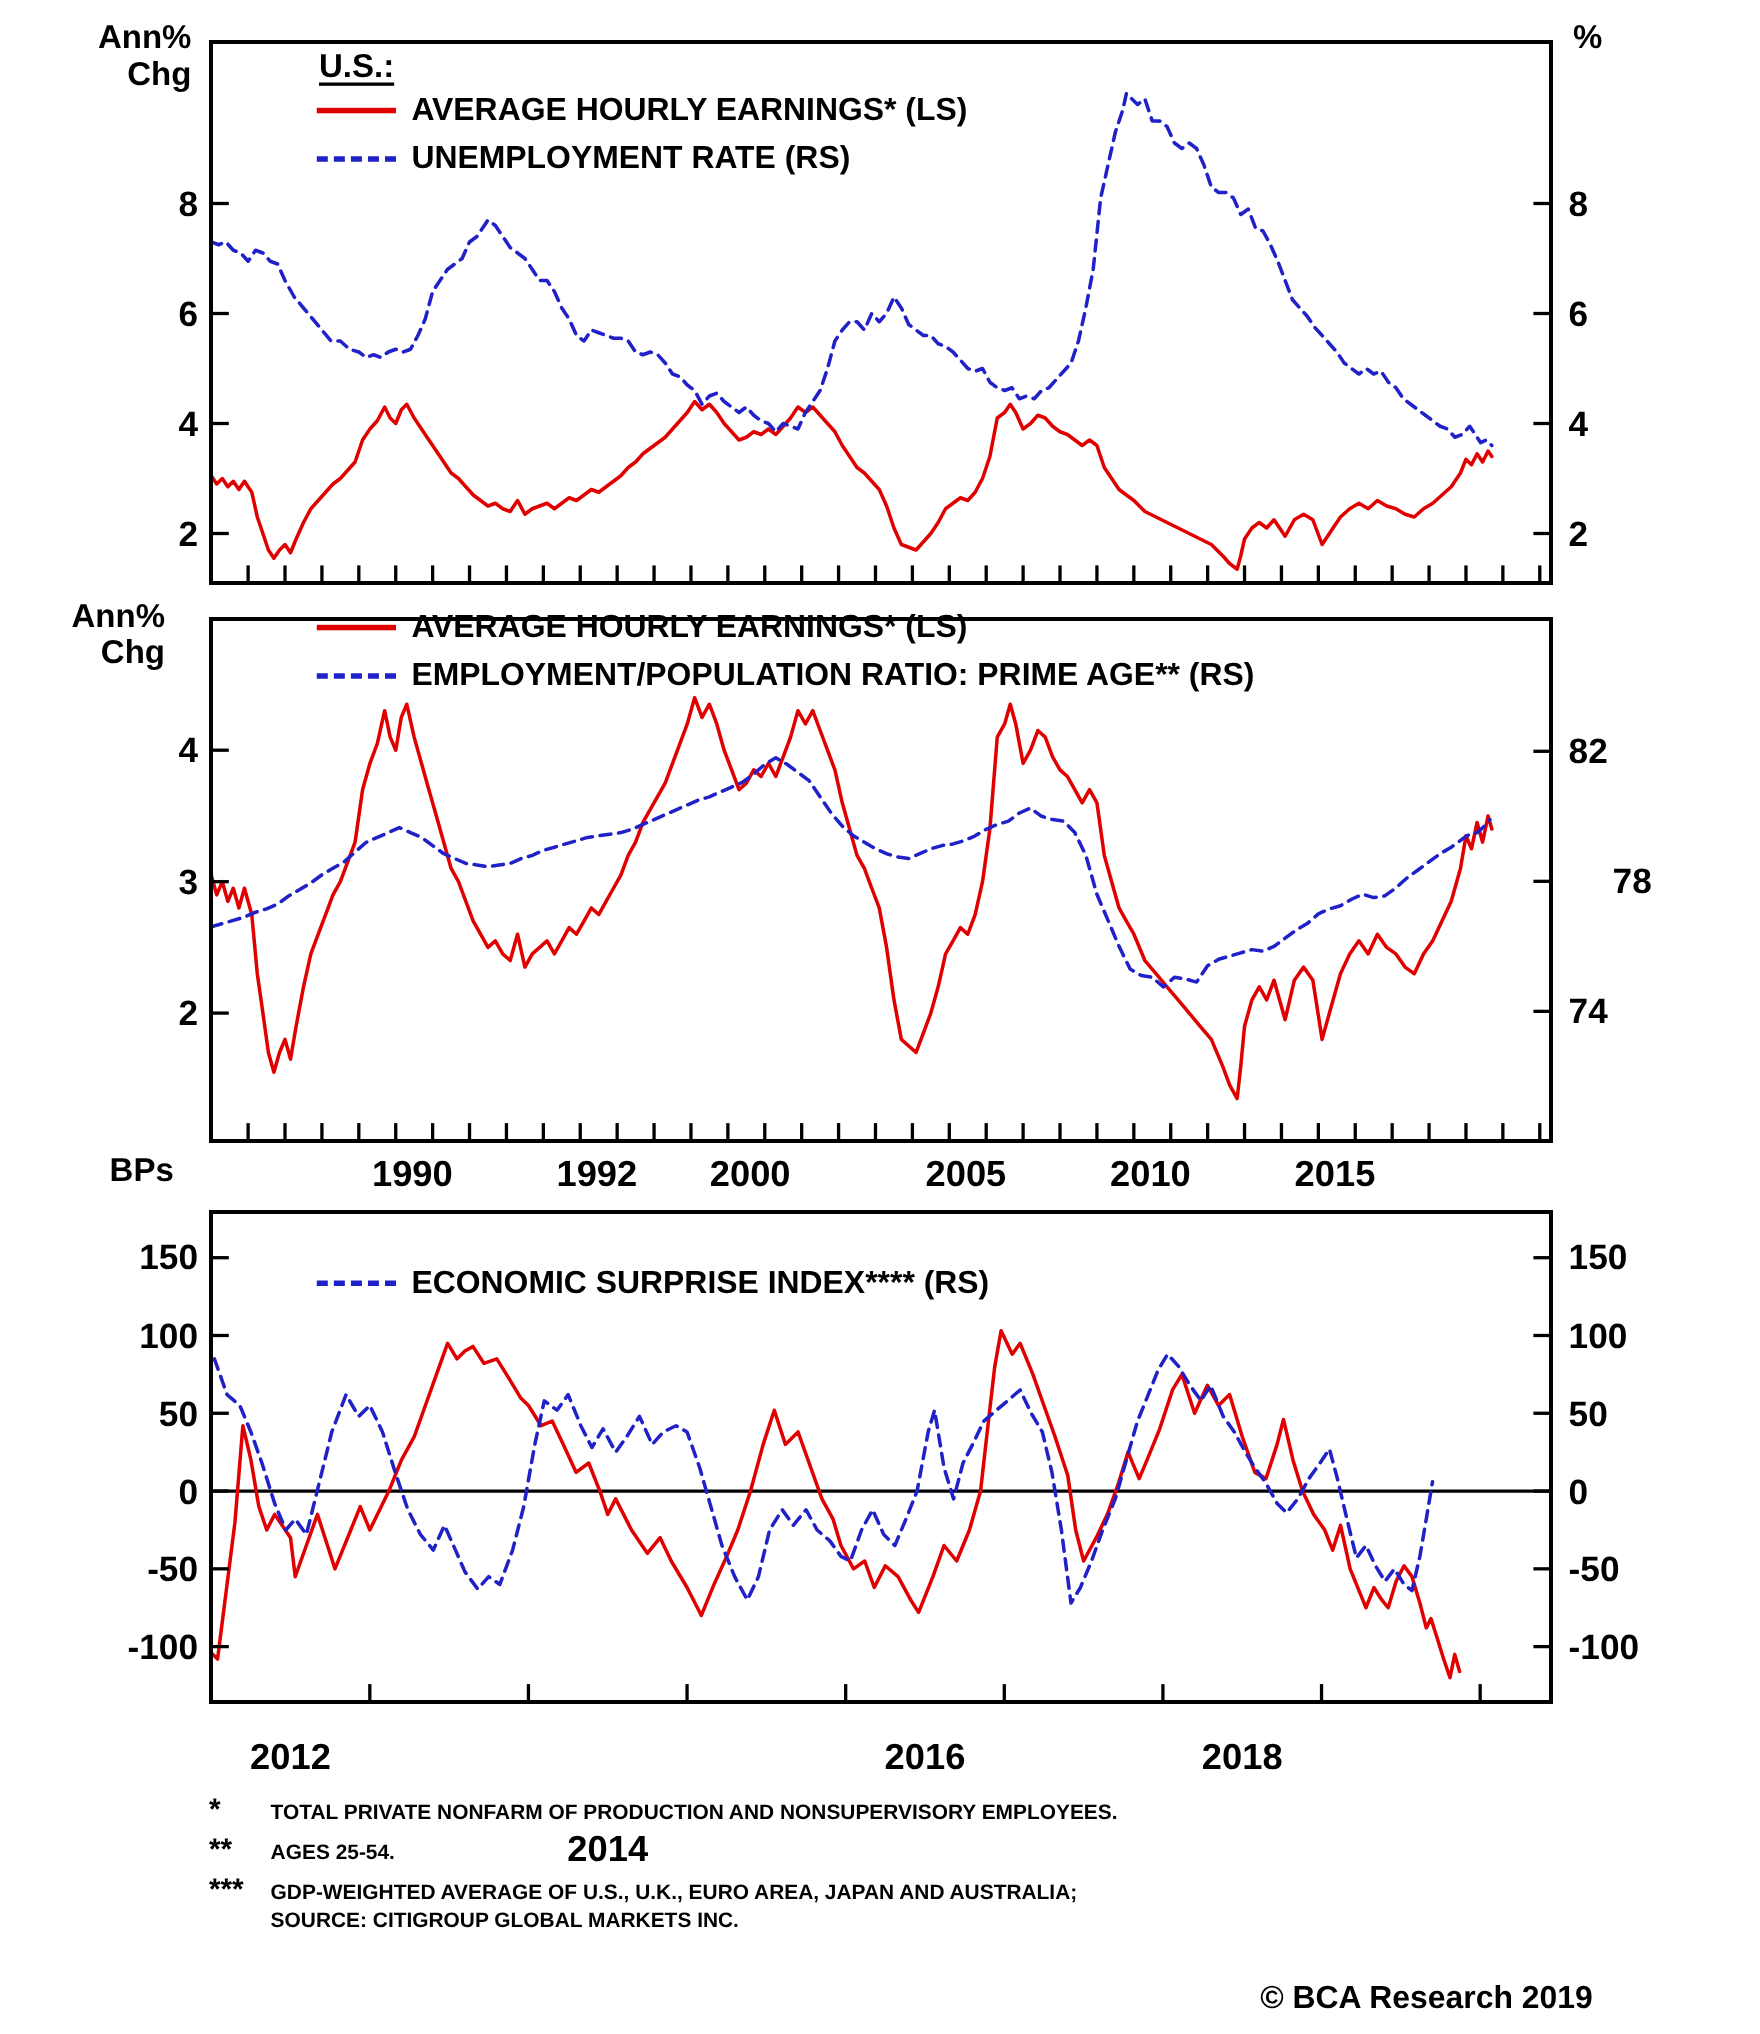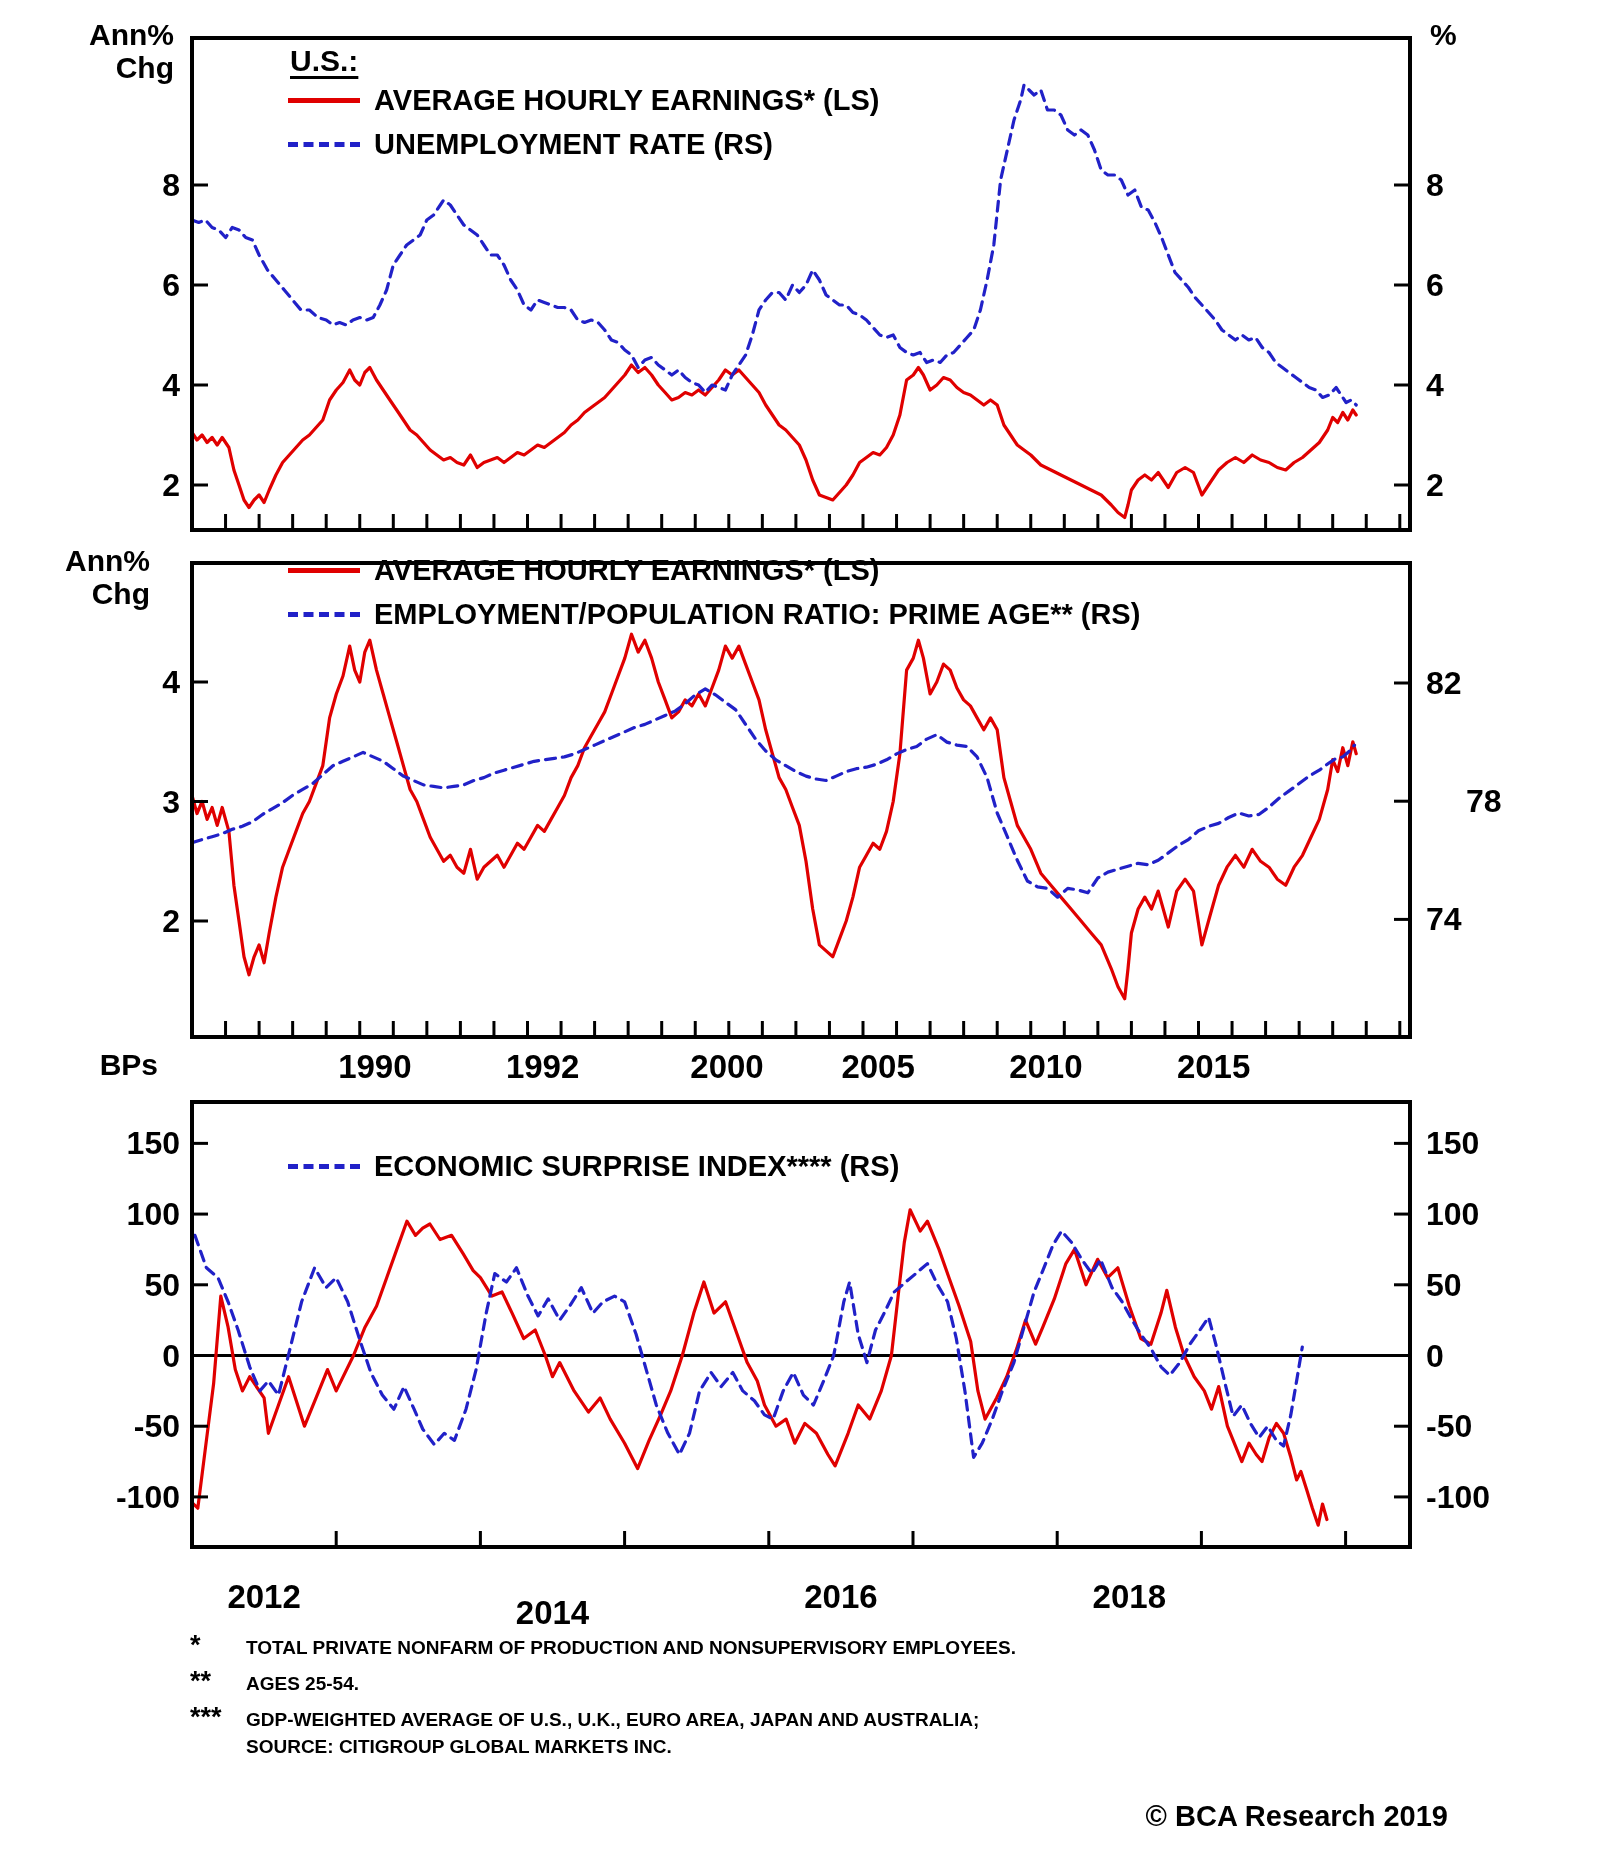--- a/index.html
+++ b/index.html
@@ -217,34 +217,34 @@
       <div class="abs tick-label tick-right" style="left:1426px; top:364px;">4</div>
       <div class="abs tick-label tick-right" style="left:1426px; top:464px;">2</div>
       <div class="abs tick-label tick-left" style="left:70px; top:661px;">4</div>
       <div class="abs tick-label tick-left" style="left:70px; top:780.5px;">3</div>
       <div class="abs tick-label tick-left" style="left:70px; top:900px;">2</div>
       <div class="abs tick-label tick-right" style="left:1426px; top:662px;">82</div>
       <div class="abs tick-label tick-right" style="left:1426px; top:780.2px;margin-left:40px;">78</div>
       <div class="abs tick-label tick-right" style="left:1426px; top:898.4px;">74</div>
       <div class="abs year-label" style="left:294.8475000000015px; top:1048px;">1990</div>
       <div class="abs year-label" style="left:462.59750000000145px; top:1048px;">1992</div>
-      <div class="abs year-label" style="left:647px; top:1048px;">2000</div>
+      <div class="abs year-label" style="left:602px; top:1048px;">2000</div>
       <div class="abs year-label" style="left:798.0975000000014px; top:1048px;">2005</div>
       <div class="abs year-label" style="left:965.8475000000014px; top:1048px;">2010</div>
       <div class="abs year-label" style="left:1133.5975000000014px; top:1048px;">2015</div>
       <div class="abs tick-label tick-left" style="left:70px; top:1122.37px;">150</div>
       <div class="abs tick-label tick-left" style="left:70px; top:1193.08px;">100</div>
       <div class="abs tick-label tick-left" style="left:70px; top:1263.79px;">50</div>
       <div class="abs tick-label tick-left" style="left:70px; top:1334.5px;">0</div>
       <div class="abs tick-label tick-left" style="left:70px; top:1405.21px;">-50</div>
       <div class="abs tick-label tick-left" style="left:70px; top:1475.92px;">-100</div>
       <div class="abs tick-label tick-right" style="left:1426px; top:1122.37px;">150</div>
       <div class="abs tick-label tick-right" style="left:1426px; top:1193.08px;">100</div>
       <div class="abs tick-label tick-right" style="left:1426px; top:1263.79px;">50</div>
       <div class="abs tick-label tick-right" style="left:1426px; top:1334.5px;">0</div>
       <div class="abs tick-label tick-right" style="left:1426px; top:1405.21px;">-50</div>
       <div class="abs tick-label tick-right" style="left:1426px; top:1475.92px;">-100</div>
       <div class="abs year-label" style="left:184.10000000000002px; top:1578px;">2012</div>
-      <div class="abs year-label" style="left:472.5px; top:1594px;">2014</div>
+      <div class="abs year-label" style="left:472.5px; top:1662px;">2014</div>
       <div class="abs year-label" style="left:760.9px; top:1578px;">2016</div>
       <div class="abs year-label" style="left:1049.3px; top:1578px;">2018</div>
     </div>
 </div>
 
 </body></html>

